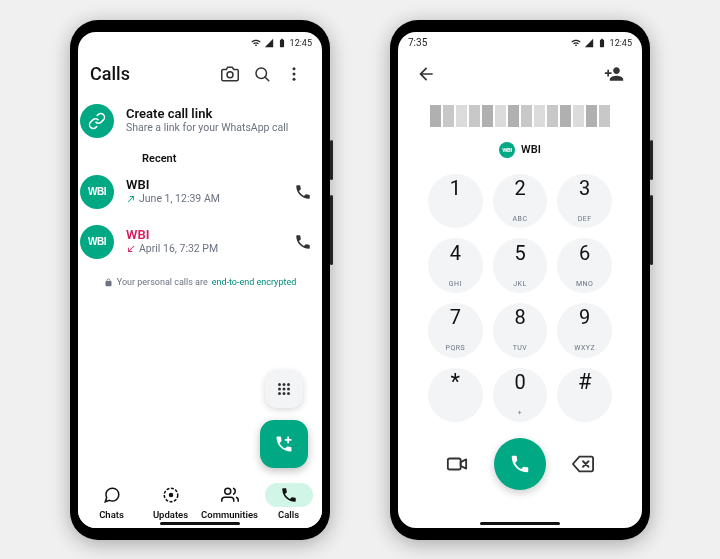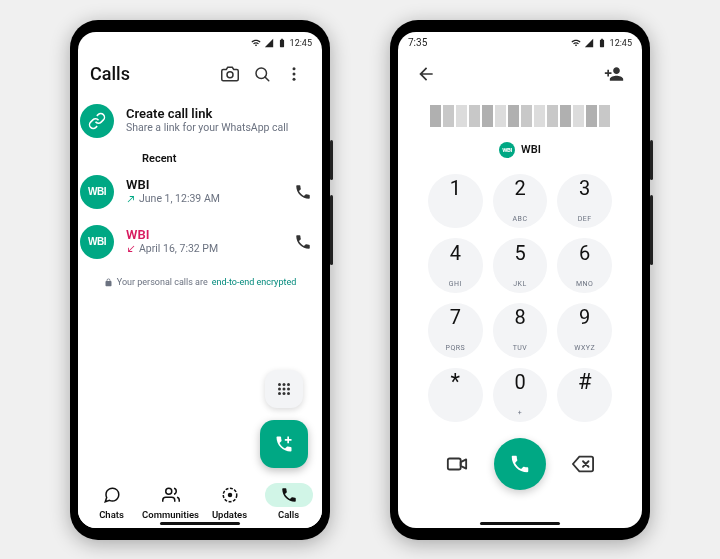--- a/index.html
+++ b/index.html
@@ -366,35 +366,35 @@
         <div class="nav-icon-wrap">
             <svg width="18" height="18" viewBox="0 0 24 24">
               <path fill="none" stroke="currentColor" stroke-width="2" d="M21 11.5a8.38 8.38 0 0 1-.9 3.8 8.5 8.5 0 0 1-7.6 4.7 8.38 8.38 0 0 1-3.8-.9L3 21l1.9-5.7a8.38 8.38 0 0 1-.9-3.8 8.5 8.5 0 0 1 4.7-7.6 8.38 8.38 0 0 1 3.8-.9h.5a8.48 8.48 0 0 1 8 8v.5z"></path>
             </svg>
           </div>
         <span>Chats</span>
       </div>
       <div class="nav-item">
         <div class="nav-icon-wrap">
             <svg width="18" height="18" viewBox="0 0 24 24">
+              <circle cx="12" cy="12" r="9" fill="none" stroke="currentColor" stroke-width="2" stroke-dasharray="4 2"></circle>
+              <circle cx="12" cy="12" r="3" fill="currentColor"></circle>
+            </svg>
+          </div>
+        <span>Updates</span>
+      </div>
+      <div class="nav-item">
+        <div class="nav-icon-wrap">
+            <svg width="18" height="18" viewBox="0 0 24 24">
               <path fill="none" stroke="currentColor" stroke-width="2" d="M17 21v-2a4 4 0 0 0-4-4H5a4 4 0 0 0-4 4v2"></path>
               <circle cx="9" cy="7" r="4" fill="none" stroke="currentColor" stroke-width="2"></circle>
               <path fill="none" stroke="currentColor" stroke-width="2" d="M23 21v-2a4 4 0 0 0-3-3.87M16 3.13a4 4 0 0 1 0 7.75"></path>
             </svg>
           </div>
         <span>Communities</span>
-      </div>
-      <div class="nav-item">
-        <div class="nav-icon-wrap">
-            <svg width="18" height="18" viewBox="0 0 24 24">
-              <circle cx="12" cy="12" r="9" fill="none" stroke="currentColor" stroke-width="2" stroke-dasharray="4 2"></circle>
-              <circle cx="12" cy="12" r="3" fill="currentColor"></circle>
-            </svg>
-          </div>
-        <span>Updates</span>
       </div>
       <div class="nav-item active">
         <div class="nav-icon-wrap">
             <svg width="18" height="18" viewBox="0 0 24 24">
               <path fill="currentColor" d="M6.62 10.79c1.44 2.83 3.76 5.14 6.59 6.59l2.2-2.2c.27-.27.67-.36 1.02-.24 1.12.37 2.33.57 3.57.57.55 0 1 .45 1 1V20c0 .55-.45 1-1 1-9.39 0-17-7.61-17-17 0-.55.45-1 1-1h3.5c.55 0 1 .45 1 1 0 1.25.2 2.45.57 3.57.11.35.03.74-.25 1.02l-2.2 2.2z"></path>
             </svg>
           </div>
         <span>Calls</span>
       </div>
     </div>

